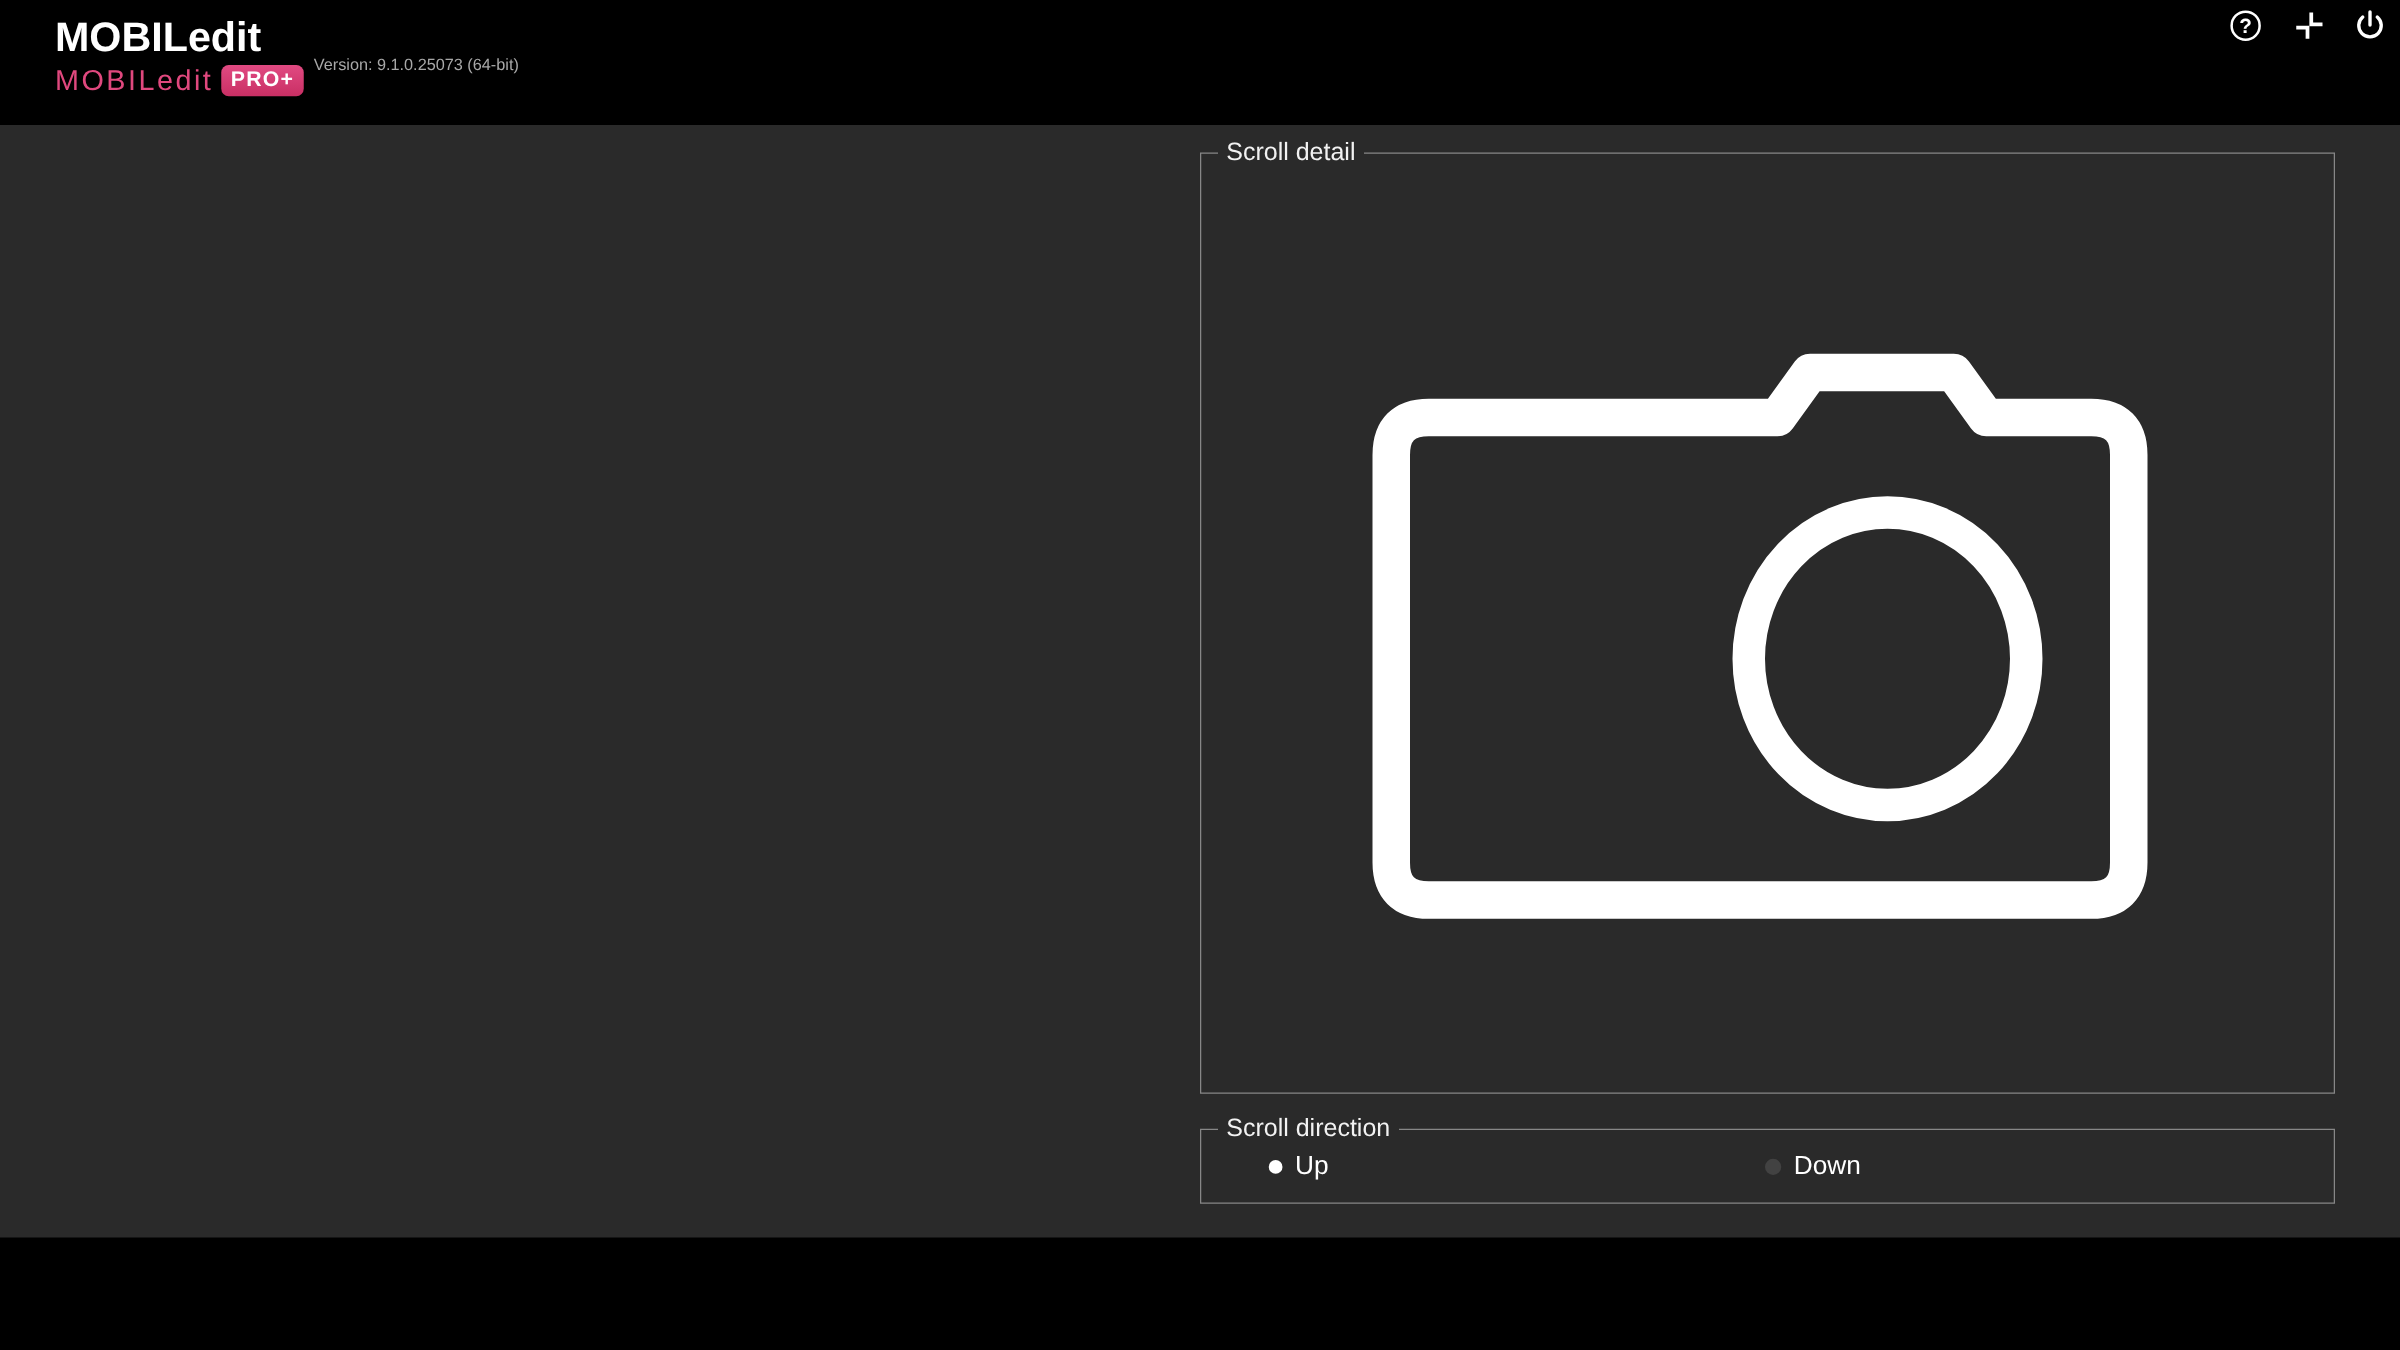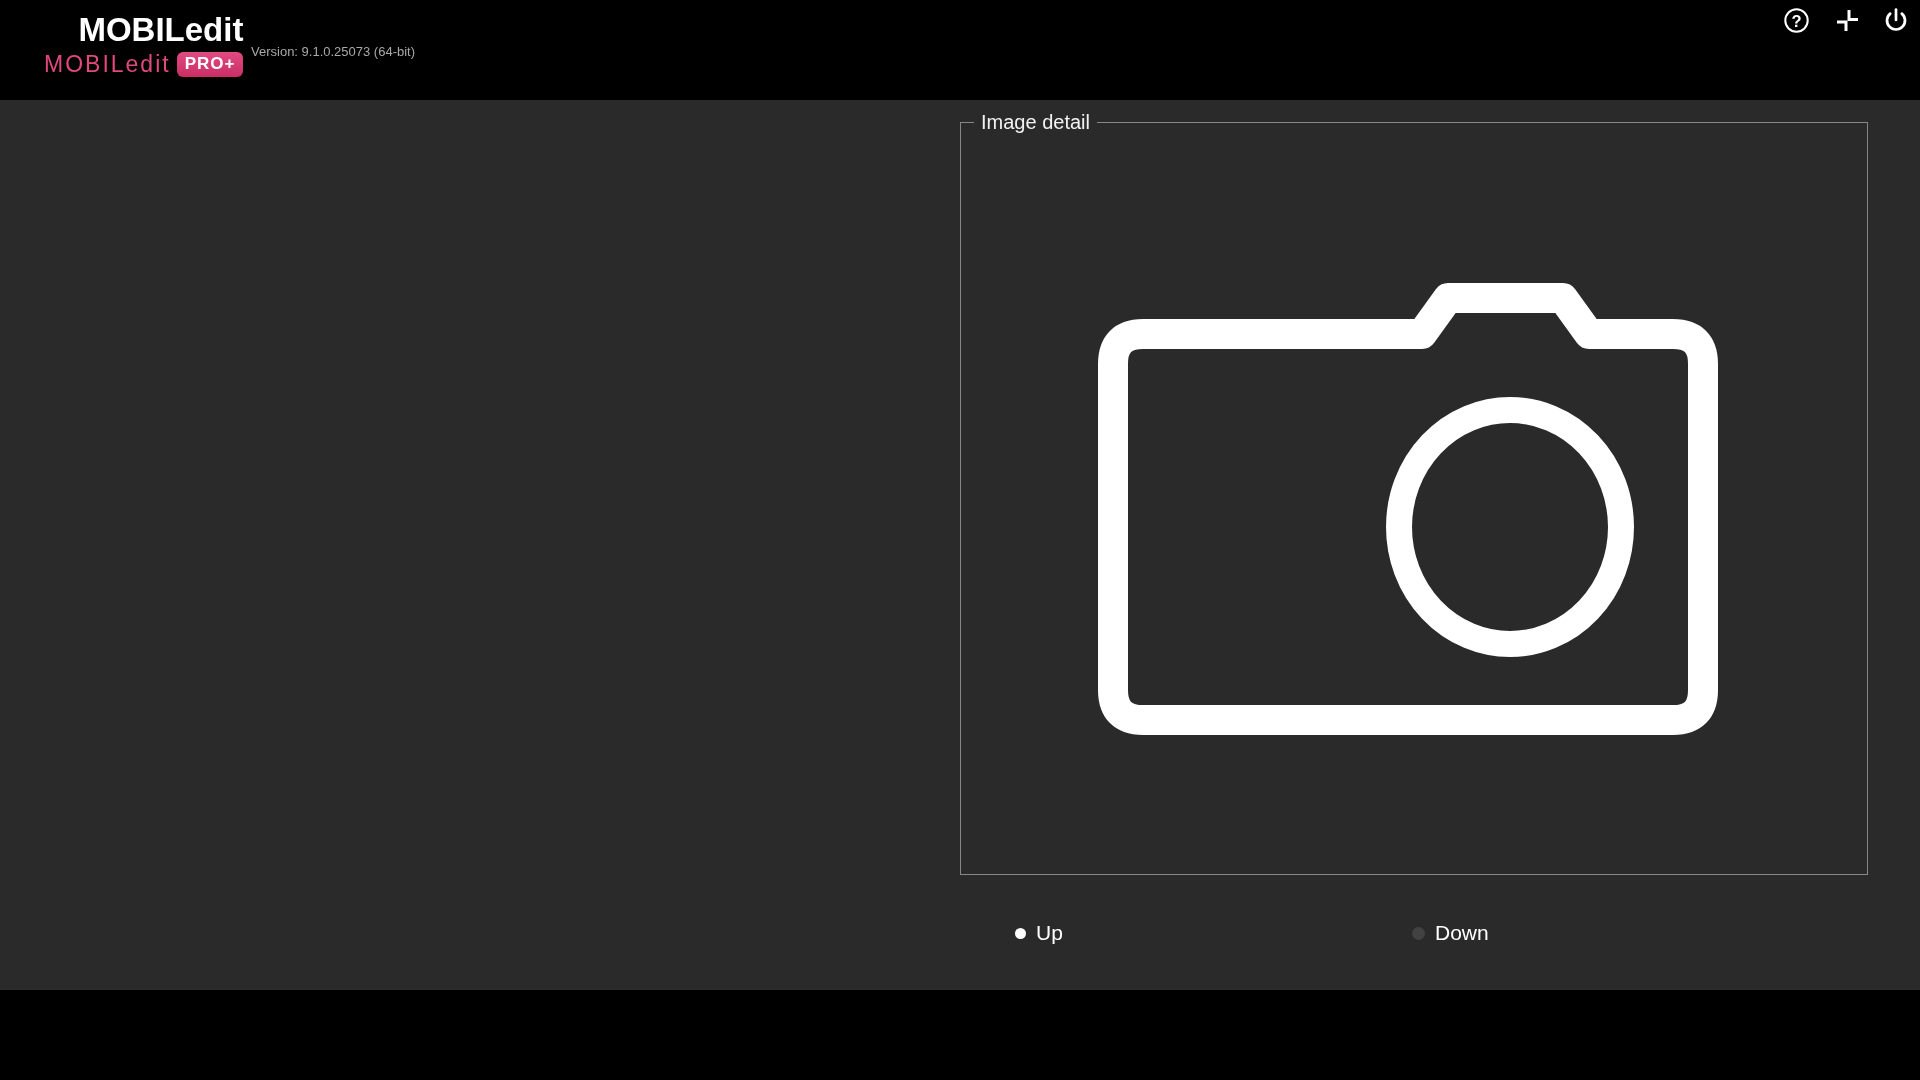--- a/index.html
+++ b/index.html
@@ -6,21 +6,21 @@
   body{
     width:1920px;height:1080px;overflow:hidden;
     background:#2a2a2a;
     font-family:"Liberation Sans","DejaVu Sans",sans-serif;
     -webkit-font-smoothing:antialiased;
   }
   #stage{position:relative;width:1920px;height:1080px;background:#2a2a2a;}
 
   
   .topbar{position:absolute;left:0;top:0;width:1920px;height:100px;background:#000;}
-  .brand{position:absolute;left:44px;top:12px;text-align:right;}
+  .brand{position:absolute;left:44px;top:12px;}
   .brand-title{font-size:33px;font-weight:700;color:#fff;letter-spacing:0px;line-height:36px;}
   .brand-row2{display:flex;align-items:center;margin-top:3px;}
   .brand-subtitle{font-size:23px;font-weight:400;color:#e0487e;letter-spacing:2px;line-height:26px;}
   .brand-badge{
     margin-left:6px;background:linear-gradient(180deg,#e14a82,#c92f64);
     color:#fff;font-size:17px;font-weight:700;letter-spacing:1px;
     border-radius:6px;padding:2px 8px 3px 8px;line-height:20px;
   }
   .version{position:absolute;left:251px;top:44px;font-size:13px;color:#a8a8a8;text-align:center;}
   .page-title{position:absolute;left:963px;top:31px;font-size:30px;font-weight:300;color:#fff;line-height:38px;letter-spacing:0.2px;}
@@ -85,29 +85,32 @@
       <path d="M3,16 L12,16 L12,25" fill="none" stroke="#fff" stroke-width="3"></path>
     </svg>
 
     <svg class="topicon power" width="26" height="26" viewBox="0 0 26 26">
       <path d="M7.2,6.6 A9,9 0 1 0 18.8,6.6" fill="none" stroke="#fff" stroke-width="2.7" stroke-linecap="round"></path>
       <line x1="13" y1="2.5" x2="13" y2="13" stroke="#fff" stroke-width="2.7" stroke-linecap="round"></line>
     </svg>
   </div>
 
   <fieldset id="image-detail-fieldset">
-    <legend>Image detail</legend>
+    <legend>Scroll detail</legend>
   </fieldset>
 
   <svg class="camera-svg" width="640" height="480" viewBox="0 0 640 480">
     <path d="M21,89 Q21,59 51,59 L330,59 L356,23 L471,23 L497,59 L581,59 Q611,59 611,89
              L611,415 Q611,445 581,445 L51,445 Q21,445 21,415 Z" fill="none" stroke="#fff" stroke-width="30" stroke-linejoin="round"></path>
     <ellipse cx="418" cy="252" rx="111" ry="117" fill="none" stroke="#fff" stroke-width="26"></ellipse>
   </svg>
 
+  <fieldset id="scroll-direction-fieldset">
+    <legend>Scroll direction</legend>
+  </fieldset>
 
   <div class="radio-option up">
     <span class="radio-dot selected"></span>
     <span class="radio-label">Up</span>
   </div>
 
   <div class="radio-option down">
     <span class="radio-dot unselected"></span>
     <span class="radio-label">Down</span>
   </div>

